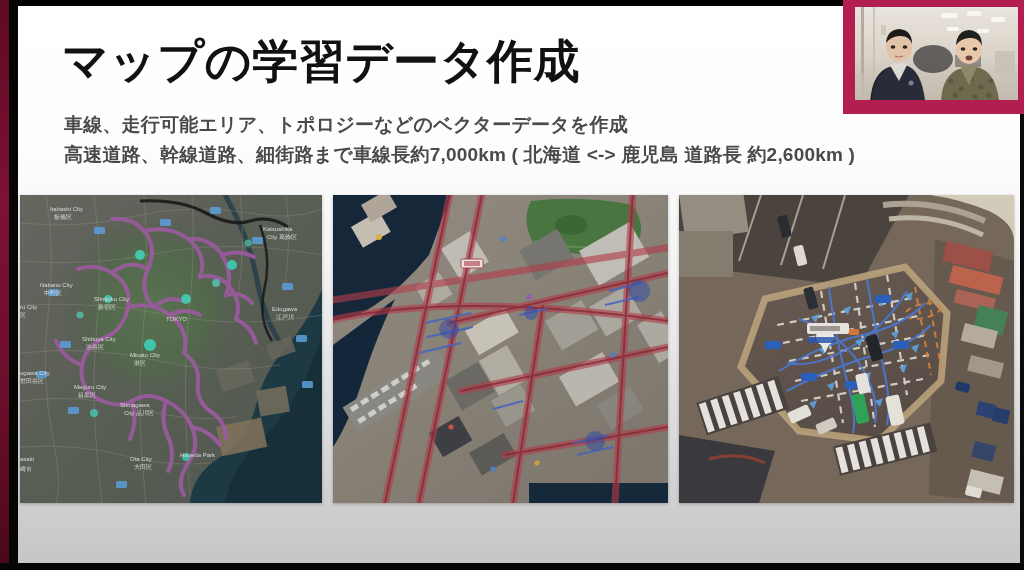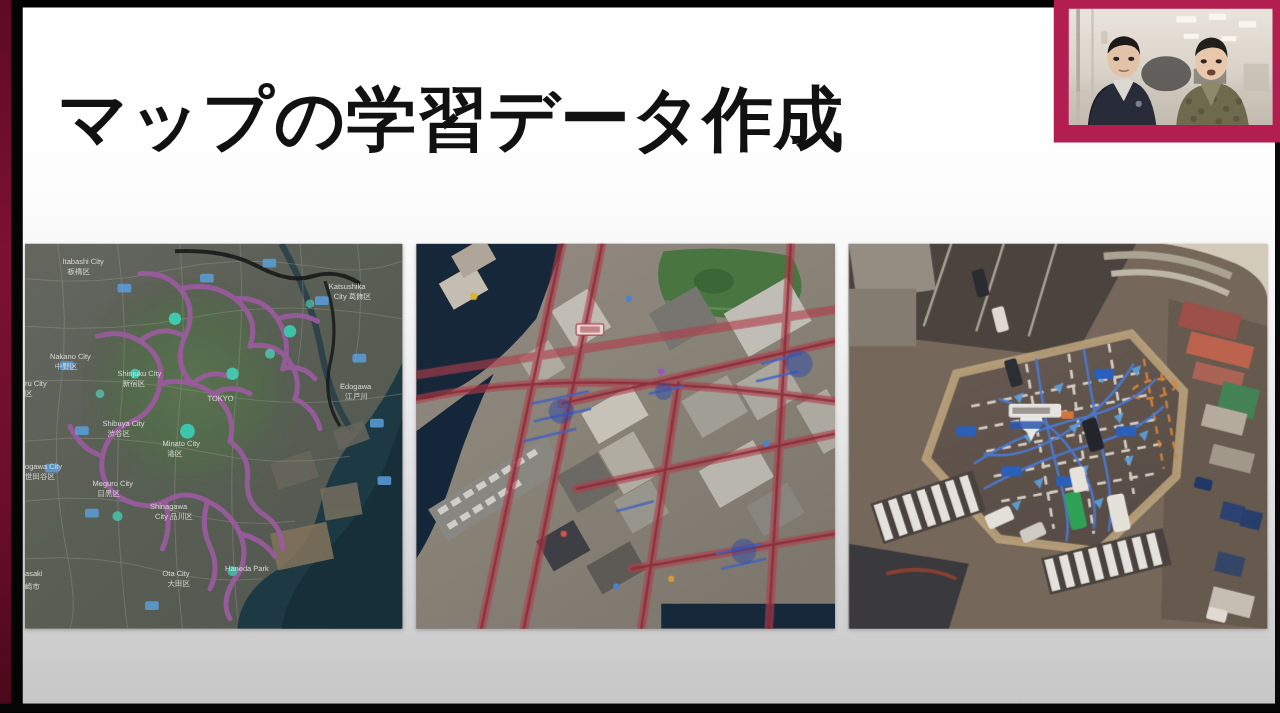--- a/index.html
+++ b/index.html
@@ -58,30 +58,29 @@
     left: 18px; top: 6px;
     width: 1002px; height: 557px;
     background: linear-gradient(180deg,
         #ffffff 0%, #fdfdfd 26%, #f4f4f4 45%,
         #e6e6e6 62%, #d7d7d7 80%, #c6c6c6 100%);
     overflow: hidden;
   }
 
   #slide-title {
     position: absolute;
-    left: 28px;
+    left: 44px;
     top: 26px;
-    font-size: 56px;
+    font-size: 46px;
     line-height: 58px;
     font-weight: 700;
     letter-spacing: 0.5px;
     color: #111111;
     white-space: nowrap;
     text-shadow: 0 1px 0 rgba(255,255,255,0.6);
-    margin-top: 34px;
   }
 
   #subtitle-block {
     position: absolute;
     left: 46px;
     top: 104px;
     width: 930px;
   }
   .subtitle-line {
     font-size: 19px;
@@ -144,20 +143,24 @@
 <div id="screen">
 
   <div id="left-edge-bar"></div>
   <div id="left-edge-black"></div>
   <div id="right-edge-black"></div>
 
   <div id="slide">
 
     <div id="slide-title">マップの学習データ作成</div>
 
+    <div id="subtitle-block">
+      <div class="subtitle-line">車線、走行可能エリア、トポロジーなどのベクターデータを作成</div>
+      <div class="subtitle-line">高速道路、幹線道路、細街路まで車線長約7,000km ( 北海道 &lt;-&gt; 鹿児島 道路長 約2,600km )</div>
+    </div>
 
     <div id="panel-row">
 
       <div class="panel" id="panel-1">
         <div class="panel-inner">
           <svg class="art" viewBox="0 0 302 308" preserveAspectRatio="none">
             <defs>
               <linearGradient id="landG" x1="0" y1="0" x2="1" y2="1">
                 <stop offset="0%" stop-color="#6a6c63"></stop>
                 <stop offset="45%" stop-color="#5d6359"></stop>

